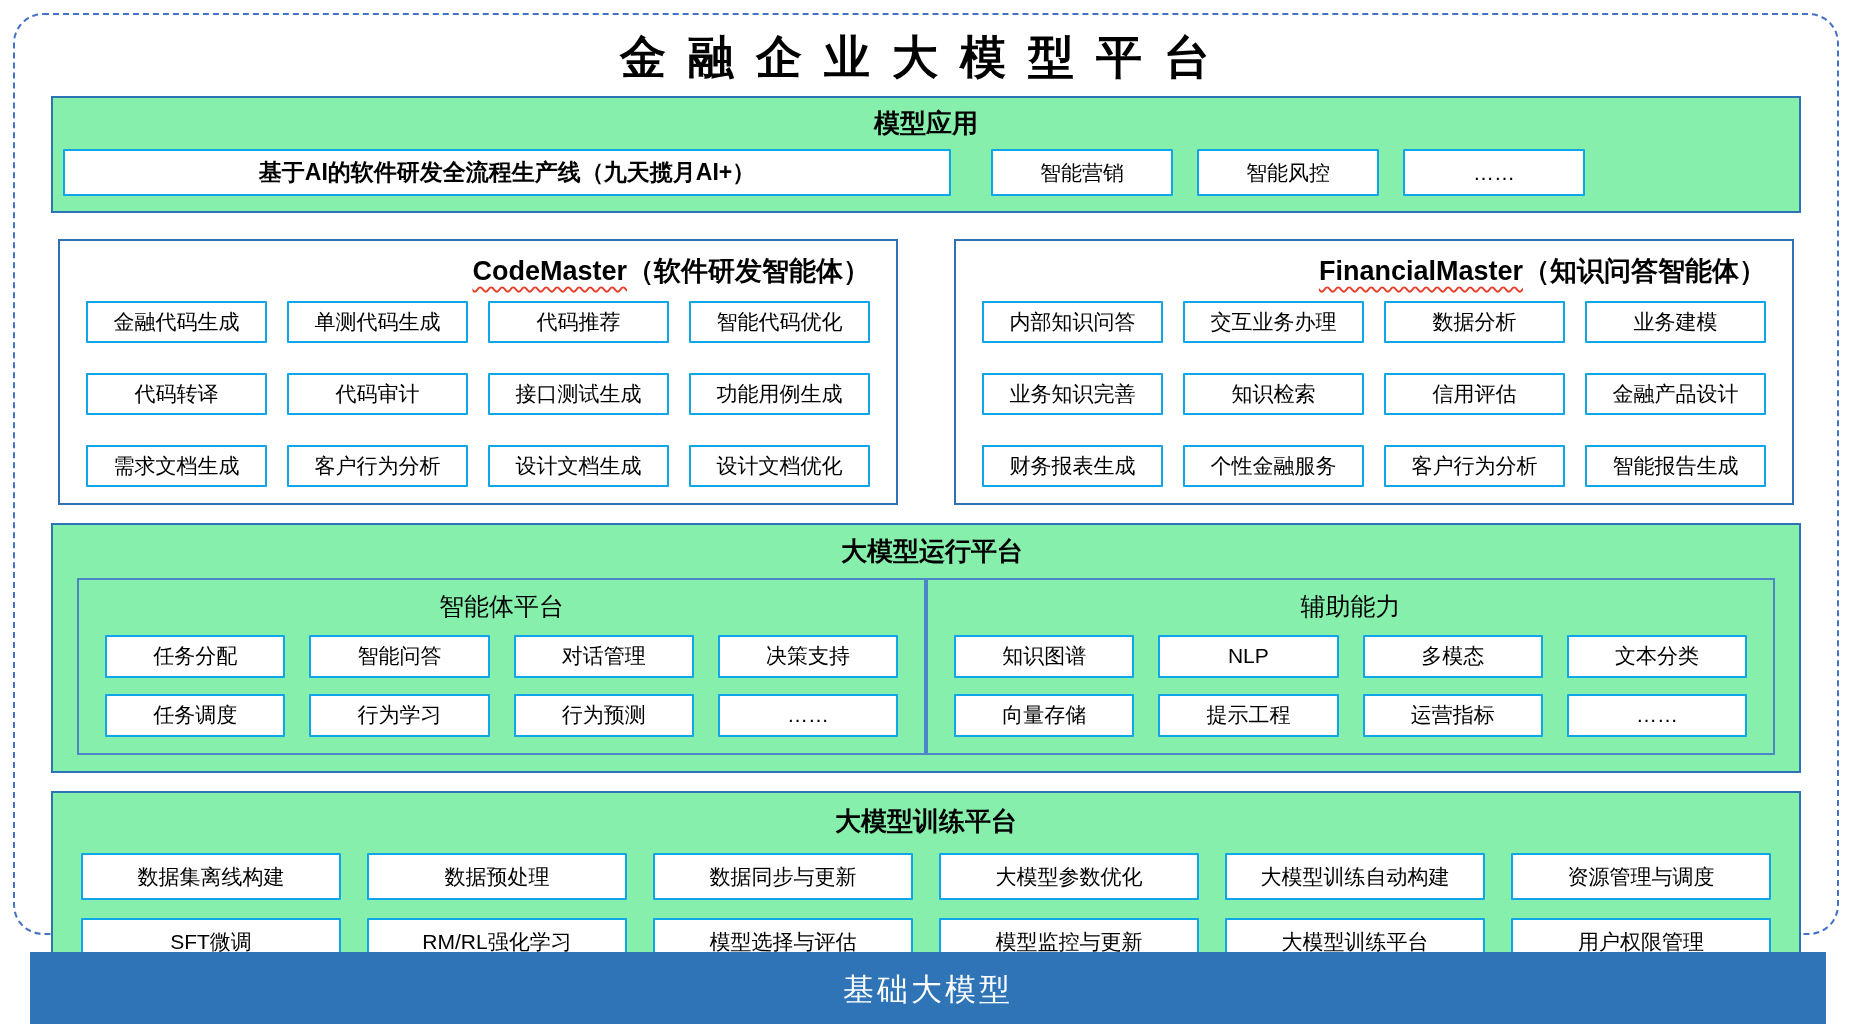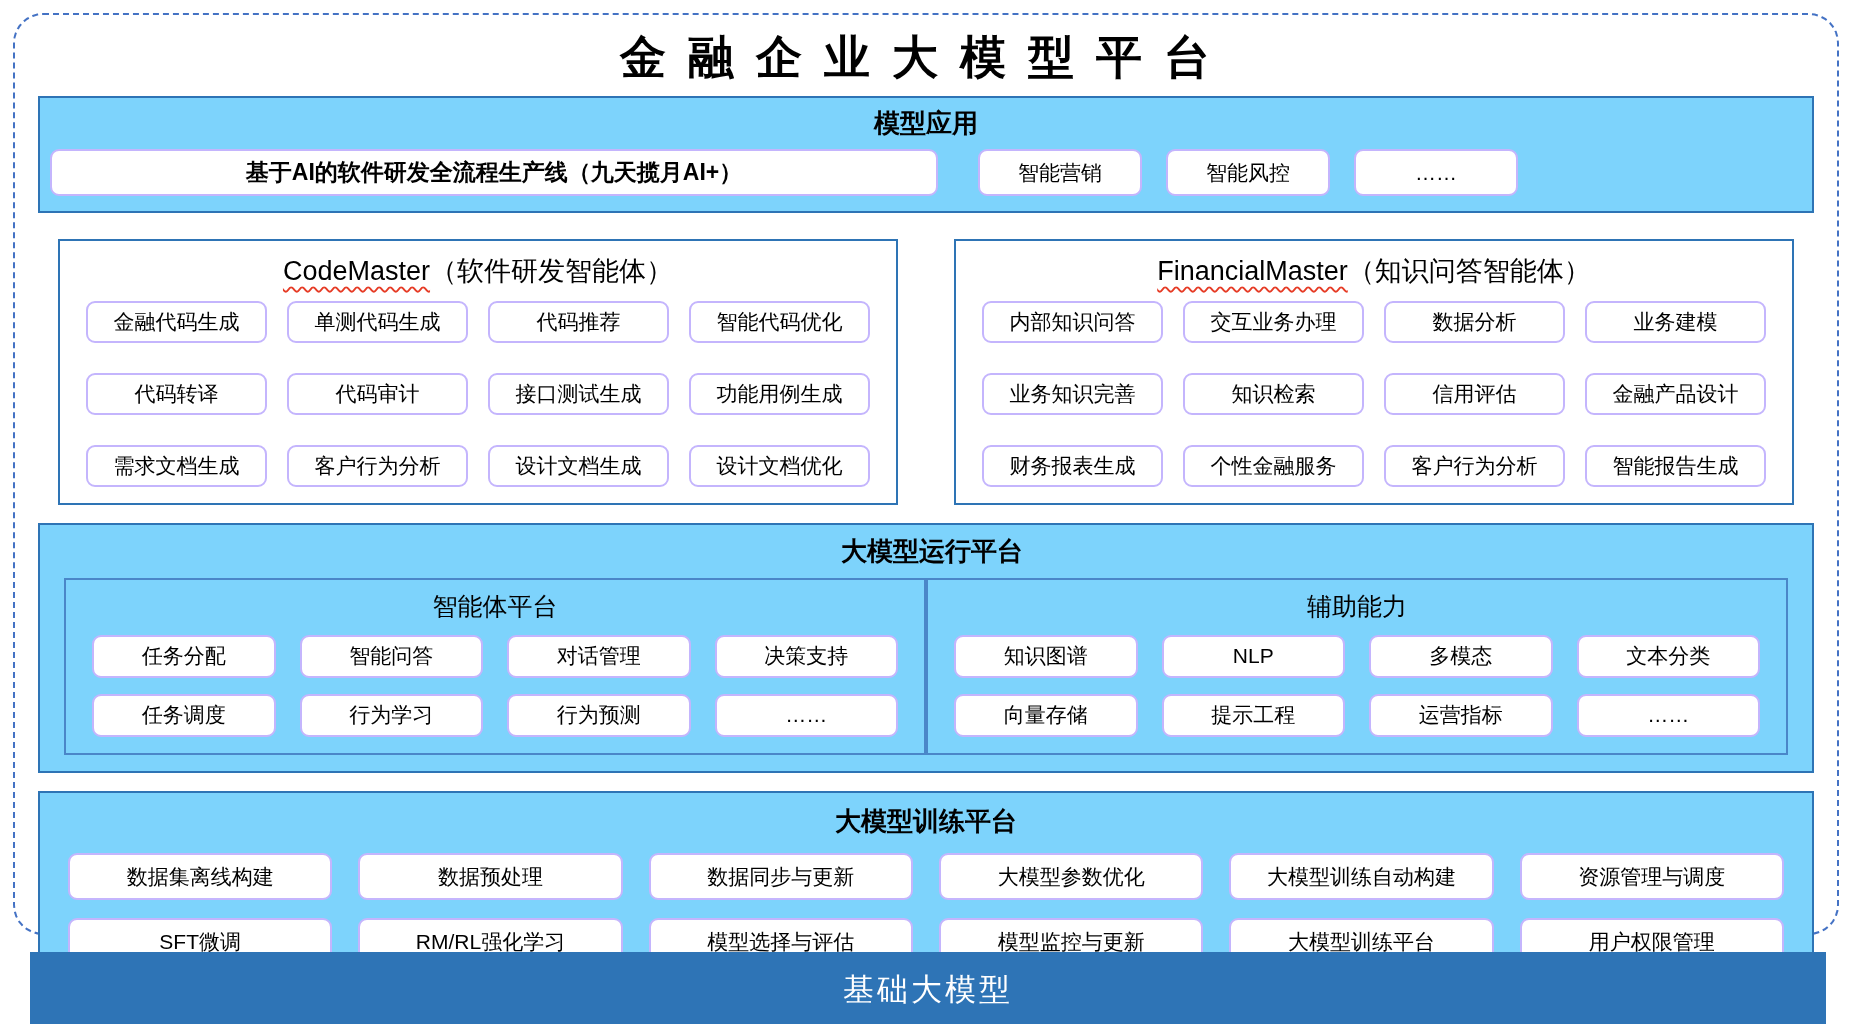--- a/index.html
+++ b/index.html
@@ -10,42 +10,42 @@
     border:2px dashed #4472C4; border-radius:30px; box-sizing:border-box;
   }
 
   .main-title {
     margin:16px 0 0 0; text-align:center;
     font-family:"DejaVu Serif", serif; font-weight:bold;
     font-size:46px; letter-spacing:22px; line-height:1.15;
   }
 
   .sec {
-    margin:0 23px; border:2px solid #2E74B5; background:#7dd3fc; box-sizing:border-box;
+    margin:0 36px; border:2px solid #2E74B5; background:#86efac; box-sizing:border-box;
   }
   .sec-title { text-align:center; font-weight:bold; font-size:26px; line-height:1.25; }
 
   
   .box {
-    border:2px solid #c4b5fd; border-radius:9px; background:#fff;
+    border:2px solid #0ea5e9; border-radius:1px; background:#fff;
     display:flex; align-items:center; justify-content:center;
     font-size:21px; text-align:center; box-sizing:border-box;
   }
 
   
   .sec-app { margin-top:12px; padding:9px 0 15px 0; }
   .sec-app .sec-title { margin-bottom:10px; }
   .app-row { display:flex; align-items:stretch; height:47px; padding-left:10px; }
   .long-box { width:888px; font-weight:bold; font-size:23px; margin-right:40px; }
-  .app-box { width:164px; margin-right:24px; }
+  .app-box { width:182px; margin-right:24px; }
 
   
   .agents-row { display:flex; margin:26px 43px 0 43px; gap:56px; }
   .agent { flex:1; border:2px solid #2E74B5; padding:8px 26px 16px 26px; box-sizing:border-box; }
-  .agent-title { text-align:center; font-size:27px; font-weight:normal; margin:4px 0 12px 0; }
+  .agent-title { text-align:right; font-size:27px; font-weight:bold; margin:4px 0 12px 0; }
   .squiggle {
     text-decoration-line:underline; text-decoration-style:wavy;
     text-decoration-color:#E63B25; text-decoration-thickness:2px;
     text-underline-offset:6px;
   }
   .agent-grid { display:grid; grid-template-columns:repeat(4,1fr); gap:30px 20px; }
   .agent-grid .box { height:42px; }
 
   
   .sec-runtime { margin-top:18px; padding:10px 0 16px 0; }

